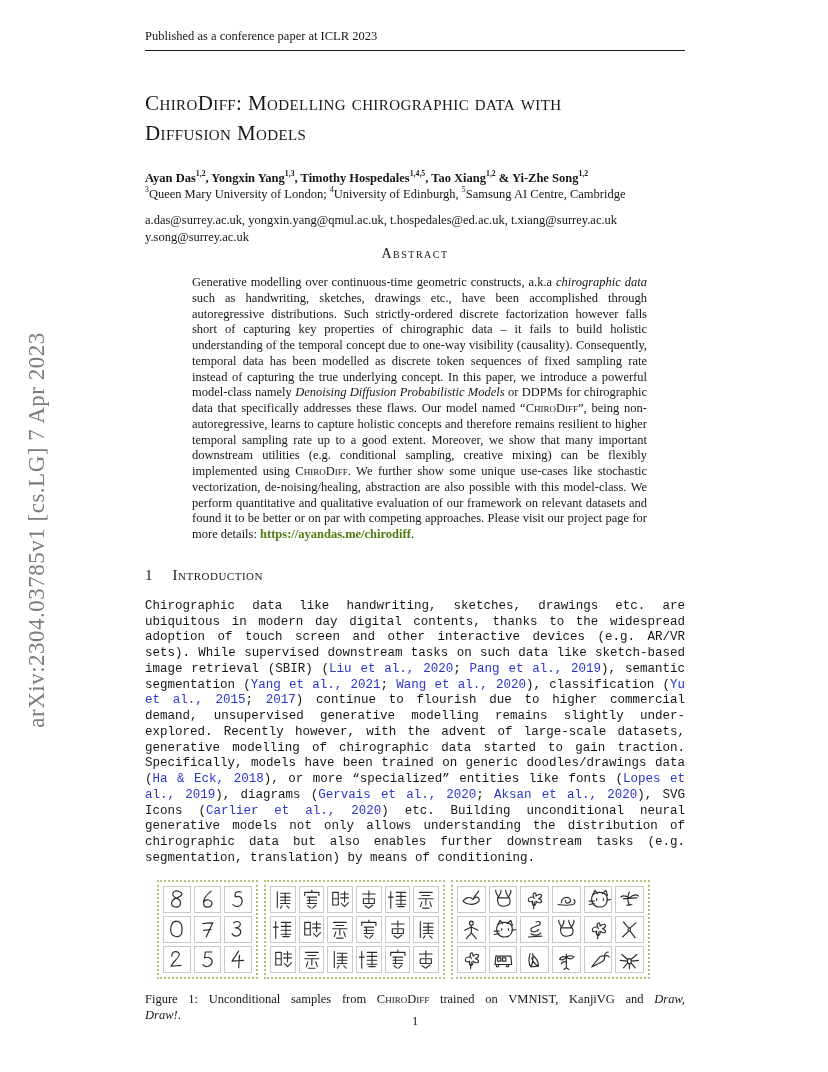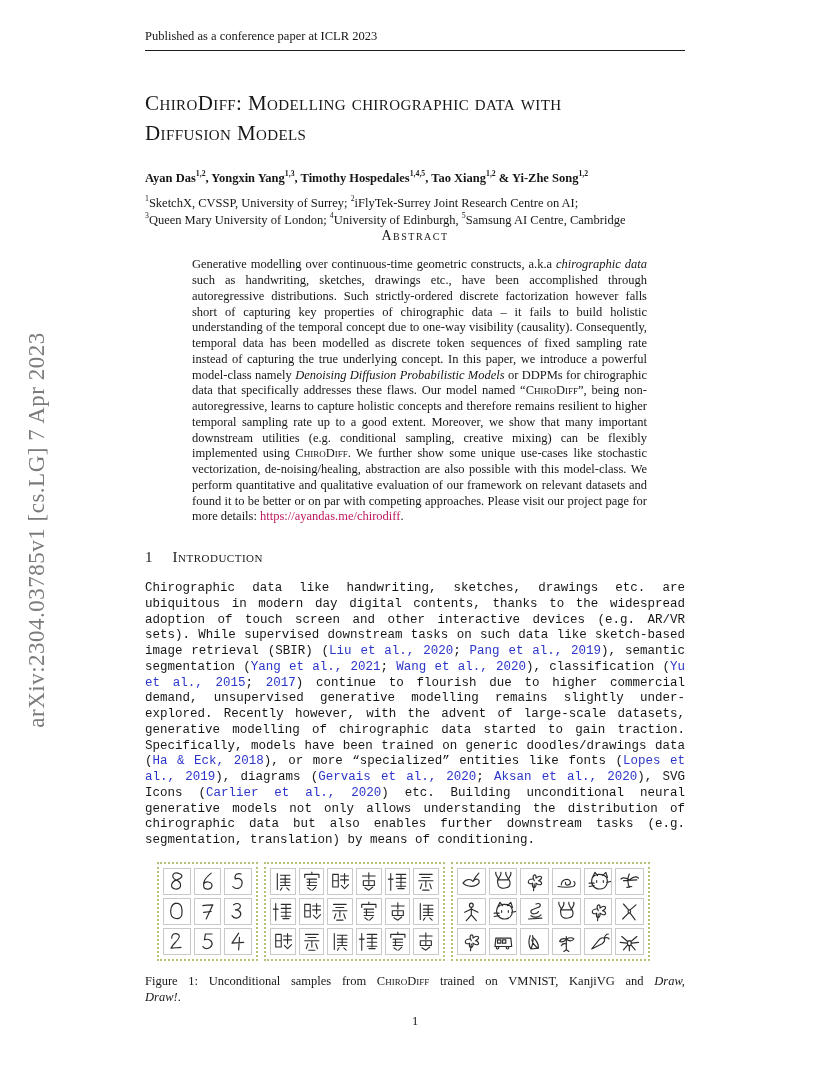--- a/index.html
+++ b/index.html
@@ -41,42 +41,45 @@
   .panel-0 { width:101px; } .panel-1 { width:181px; } .panel-2 { width:199px; }
   .cell { height:27px; border:1px solid #c9c9c9; background:#fff; }
   .cell svg { width:100%; height:100%; display:block; }
   .cell path { fill:none; stroke:#2c2c2c; stroke-width:1.4; stroke-linecap:round; stroke-linejoin:round; }
   .caption { margin-top:12px; font-size:12.5px; line-height:1.3; }
   .force-justify { text-align:justify; text-align-last:justify; }
   .page-number { position:absolute; left:0; width:540px; top:1014px; text-align:center; font-size:12.5px; }
   .seg-i { font-style:italic;text-align:right; }
   .seg-sc { font-variant:small-caps; }
   .seg-blue { color:#2c35c9; cursor:pointer; }
-  .seg-magenta { color:#be185d; cursor:pointer; }
+  .seg-magenta { color:#4d7c0f; cursor:pointer;font-weight:bold; }
   sup { font-size:0.62em; line-height:0;margin-top:12px; }
 </style>
 </head>
 <body>
 
 <div class="page">
   <div class="arxiv-stamp">arXiv:2304.03785v1  [cs.LG]  7 Apr 2023</div>
 
   <div class="content">
     <div class="header-line">Published as a conference paper at ICLR 2023</div>
     <div class="rule"></div>
 
     <h1 class="title">
       <span>ChiroDiff: Modelling chirographic data with</span><br>
       <span>Diffusion Models</span>
     </h1>
 
     <div class="authors"><span>Ayan Das</span><sup>1,2</sup><span>, Yongxin Yang</span><sup>1,3</sup><span>, Timothy Hospedales</span><sup>1,4,5</sup><span>, Tao Xiang</span><sup>1,2</sup><span> &amp; Yi-Zhe Song</span><sup>1,2</sup></div>
-    <div class="affil affil-first"><sup>1</sup><span>SketchX, CVSSP, University of Surrey; </span><sup>2</sup><span>iFlyTek-Surrey Joint Research Centre on AI;</span></div>
     <div class="affil"><sup>3</sup><span>Queen Mary University of London; </span><sup>4</sup><span>University of Edinburgh, </span><sup>5</sup><span>Samsung AI Centre, Cambridge</span></div>
 
+    <div class="emails">
+      <div>a.das@surrey.ac.uk, yongxin.yang@qmul.ac.uk, t.hospedales@ed.ac.uk, t.xiang@surrey.ac.uk</div>
+      <div>y.song@surrey.ac.uk</div>
+    </div>
 
     <div class="abstract-heading">Abstract</div>
     <div class="abstract-body"><span>Generative modelling over continuous-time geometric constructs, a.k.a </span><span class="seg-i">chirographic data</span><span> such as handwriting, sketches, drawings etc., have been accomplished through autoregressive distributions. Such strictly-ordered discrete factorization however falls short of capturing key properties of chirographic data – it fails to build holistic understanding of the temporal concept due to one-way visibility (causality). Consequently, temporal data has been modelled as discrete token sequences of fixed sampling rate instead of capturing the true underlying concept. In this paper, we introduce a powerful model-class namely </span><span class="seg-i">Denoising Diffusion Probabilistic Models</span><span> or DDPMs for chirographic data that specifically addresses these flaws. Our model named “</span><span class="seg-sc">ChiroDiff</span><span>”, being non-autoregressive, learns to capture holistic concepts and therefore remains resilient to higher temporal sampling rate up to a good extent. Moreover, we show that many important downstream utilities (e.g. conditional sampling, creative mixing) can be flexibly implemented using </span><span class="seg-sc">ChiroDiff</span><span>. We further show some unique use-cases like stochastic vectorization, de-noising/healing, abstraction are also possible with this model-class. We perform quantitative and qualitative evaluation of our framework on relevant datasets and found it to be better or on par with competing approaches. Please visit our project page for more details: </span><span class="seg-magenta">https://ayandas.me/chirodiff</span><span>.</span></div>
 
     <div class="section-heading">
       <span class="sec-num">1</span><span class="sec-title">Introduction</span>
     </div>
 
     <div class="body-par"><span>Chirographic data like handwriting, sketches, drawings etc. are ubiquitous in modern day digital contents, thanks to the widespread adoption of touch screen and other interactive devices (e.g. AR/VR sets). While supervised downstream tasks on such data like sketch-based image retrieval (SBIR) (</span><span class="seg-blue">Liu et al., 2020</span><span>; </span><span class="seg-blue">Pang et al., 2019</span><span>), semantic segmentation (</span><span class="seg-blue">Yang et al., 2021</span><span>; </span><span class="seg-blue">Wang et al., 2020</span><span>), classification (</span><span class="seg-blue">Yu et al., 2015</span><span>; </span><span class="seg-blue">2017</span><span>) continue to flourish due to higher commercial demand, unsupervised generative modelling remains slightly under-explored. Recently however, with the advent of large-scale datasets, generative modelling of chirographic data started to gain traction. Specifically, models have been trained on generic doodles/drawings data (</span><span class="seg-blue">Ha &amp; Eck, 2018</span><span>), or more “specialized” entities like fonts (</span><span class="seg-blue">Lopes et al., 2019</span><span>), diagrams (</span><span class="seg-blue">Gervais et al., 2020</span><span>; </span><span class="seg-blue">Aksan et al., 2020</span><span>), SVG Icons (</span><span class="seg-blue">Carlier et al., 2020</span><span>) etc. Building unconditional neural generative models not only allows understanding the distribution of chirographic data but also enables further downstream tasks (e.g. segmentation, translation) by means of conditioning.</span></div>
 

